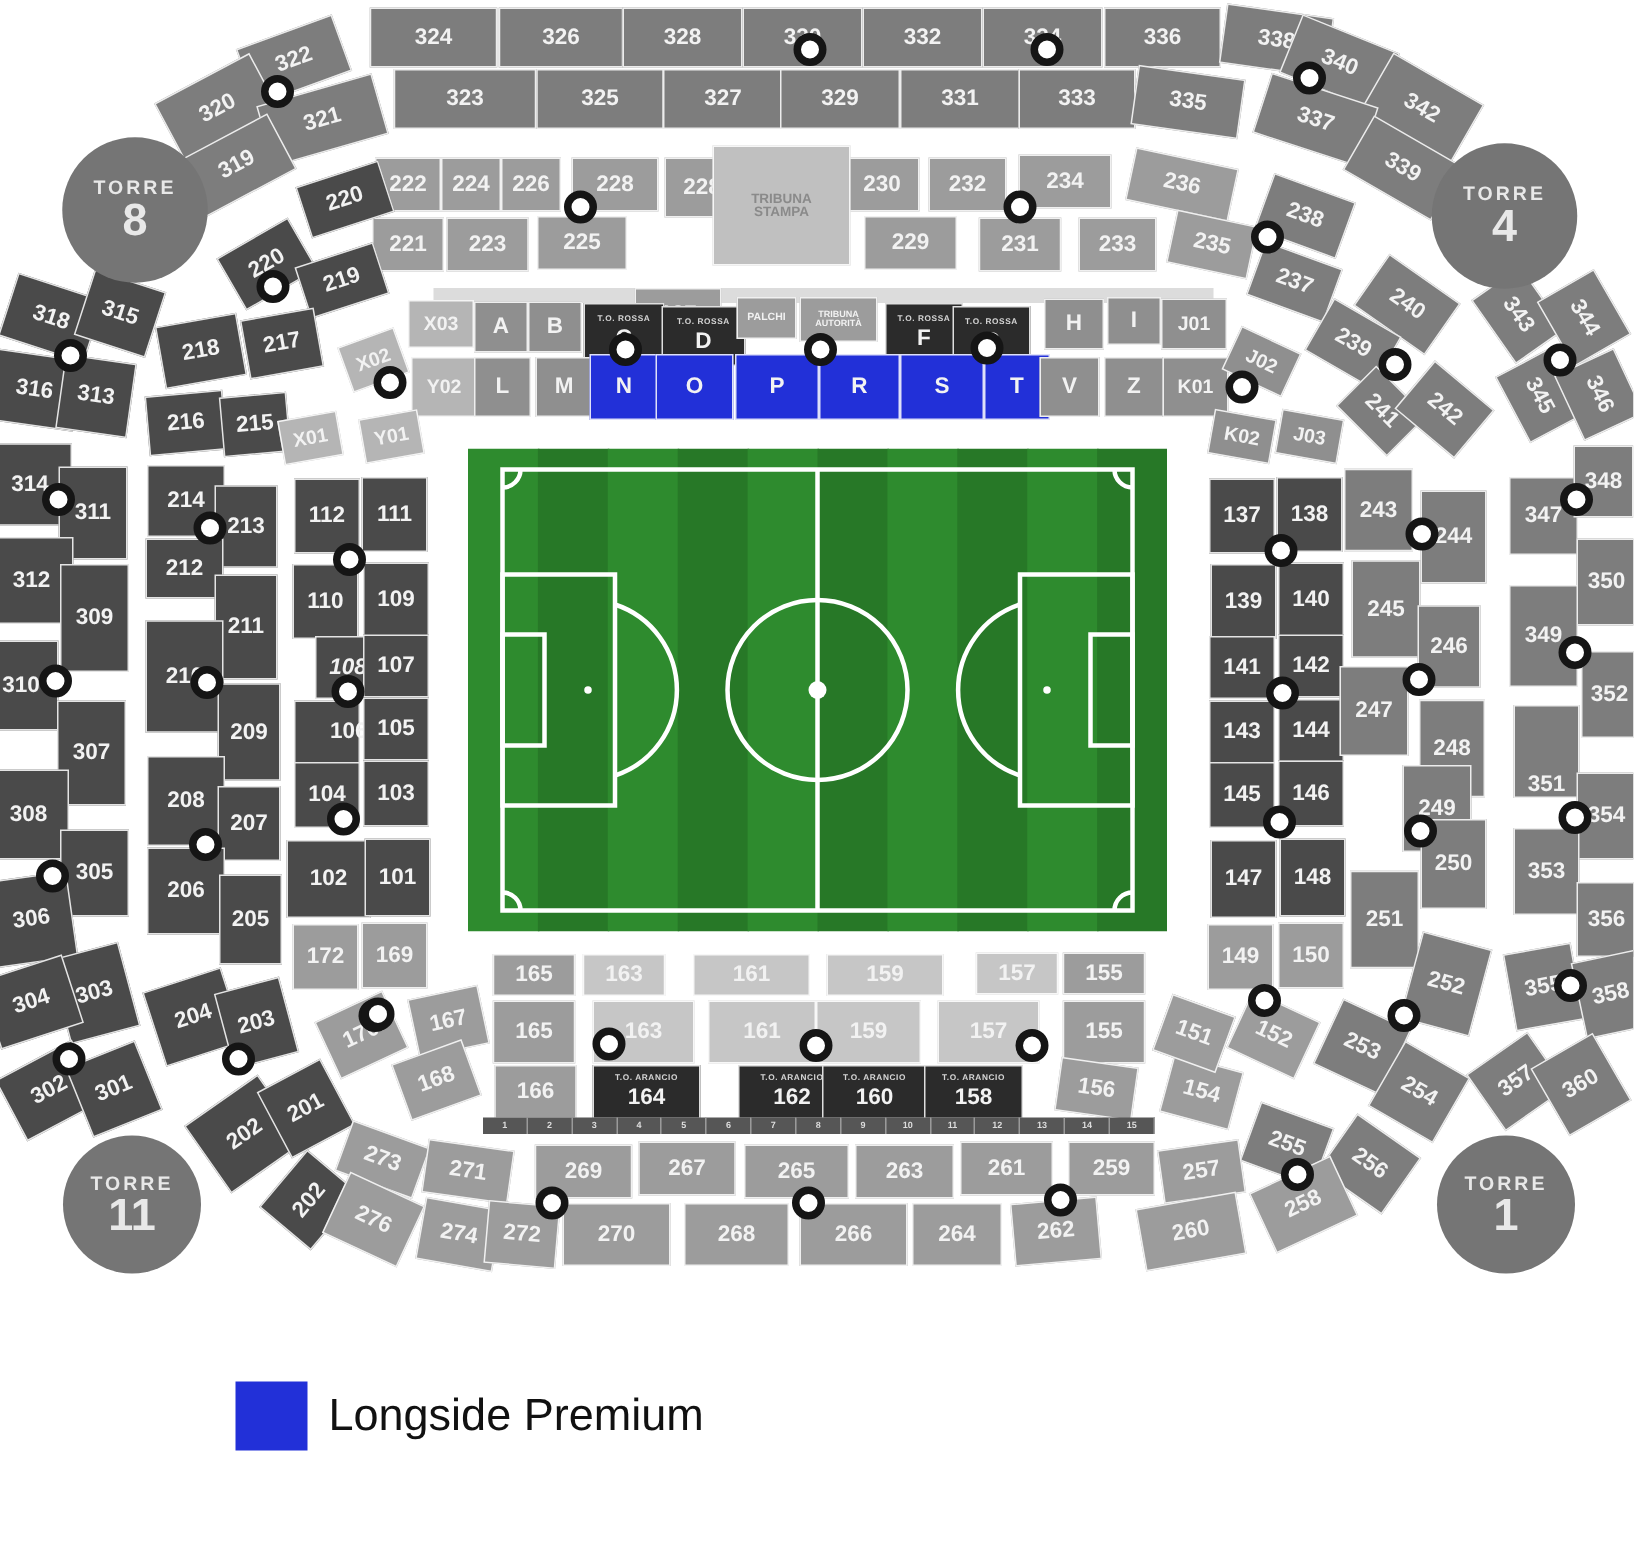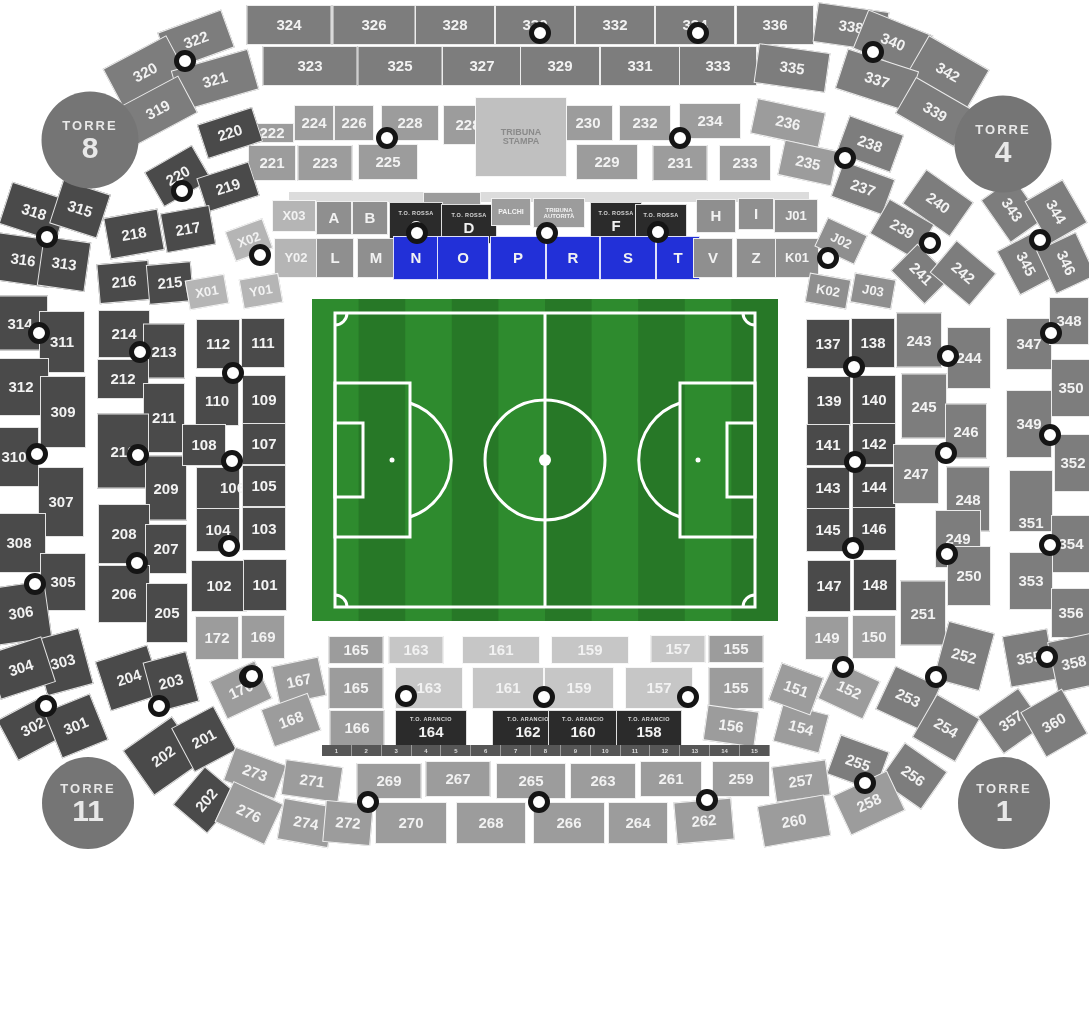--- a/index.html
+++ b/index.html
@@ -58,20 +58,24 @@
       <path d="M98,104 A60,60 0 0 1 98,218" fill="none" stroke="#ffffff" stroke-width="3"></path>
       <rect x="368" y="84" width="75" height="154" fill="none" stroke="#ffffff" stroke-width="3"></rect>
       <rect x="415" y="124" width="28" height="74" fill="none" stroke="#ffffff" stroke-width="3"></rect>
       <circle cx="386" cy="161" r="2.5" fill="#ffffff"></circle>
       <path d="M368,104 A60,60 0 0 0 368,218" fill="none" stroke="#ffffff" stroke-width="3"></path>
       <path d="M23,26 A12,12 0 0 0 35,14" fill="none" stroke="#ffffff" stroke-width="3"></path>
       <path d="M431,14 A12,12 0 0 0 443,26" fill="none" stroke="#ffffff" stroke-width="3"></path>
       <path d="M35,308 A12,12 0 0 0 23,296" fill="none" stroke="#ffffff" stroke-width="3"></path>
       <path d="M443,296 A12,12 0 0 0 431,308" fill="none" stroke="#ffffff" stroke-width="3"></path>
     </svg>
+  <div id="legend" style="left:157px;top:921px;">
+    <div class="swatch" style="background: rgb(34, 48, 216);"></div>
+    <div class="lg-label">Longside Premium</div>
+  </div>
 <div class="sec c-walk" style="left: 549px; top: 197px; width: 520px; height: 10px; transform: translate(-50%, -50%);"></div>
     <div class="sec c-g3" style="left: 289px; top: 25px; width: 85px; height: 40px; transform: translate(-50%, -50%);"><div>324</div></div>
     <div class="sec c-g3" style="left: 374px; top: 25px; width: 83px; height: 40px; transform: translate(-50%, -50%);"><div>326</div></div>
     <div class="sec c-g3" style="left: 455px; top: 25px; width: 80px; height: 40px; transform: translate(-50%, -50%);"><div>328</div></div>
     <div class="sec c-g3" style="left: 535px; top: 25px; width: 80px; height: 40px; transform: translate(-50%, -50%);"><div>330</div></div>
     <div class="sec c-g3" style="left: 615px; top: 25px; width: 80px; height: 40px; transform: translate(-50%, -50%);"><div>332</div></div>
     <div class="sec c-g3" style="left: 695px; top: 25px; width: 80px; height: 40px; transform: translate(-50%, -50%);"><div>334</div></div>
     <div class="sec c-g3" style="left: 775px; top: 25px; width: 78px; height: 40px; transform: translate(-50%, -50%);"><div>336</div></div>
     <div class="sec c-g3" style="left: 851px; top: 27px; width: 72px; height: 40px; transform: translate(-50%, -50%) rotate(8deg);"><div>338</div></div>
     <div class="sec c-g3" style="left: 310px; top: 66px; width: 95px; height: 40px; transform: translate(-50%, -50%);"><div>323</div></div>
@@ -82,21 +86,21 @@
     <div class="sec c-g3" style="left: 718px; top: 66px; width: 78px; height: 40px; transform: translate(-50%, -50%);"><div>333</div></div>
     <div class="sec c-g3" style="left: 792px; top: 68px; width: 72px; height: 40px; transform: translate(-50%, -50%) rotate(8deg);"><div>335</div></div>
     <div class="sec c-g3" style="left: 196px; top: 40px; width: 68px; height: 40px; transform: translate(-50%, -50%) rotate(-20deg);"><div>322</div></div>
     <div class="sec c-g3" style="left: 145px; top: 72px; width: 72px; height: 45px; transform: translate(-50%, -50%) rotate(-28deg);"><div>320</div></div>
     <div class="sec c-g3" style="left: 215px; top: 80px; width: 80px; height: 42px; transform: translate(-50%, -50%) rotate(-16deg);"><div>321</div></div>
     <div class="sec c-g3" style="left: 158px; top: 110px; width: 68px; height: 42px; transform: translate(-50%, -50%) rotate(-28deg);"><div>319</div></div>
     <div class="sec c-g3" style="left: 893px; top: 42px; width: 70px; height: 42px; transform: translate(-50%, -50%) rotate(22deg);"><div>340</div></div>
     <div class="sec c-g3" style="left: 948px; top: 72px; width: 70px; height: 45px; transform: translate(-50%, -50%) rotate(30deg);"><div>342</div></div>
     <div class="sec c-g3" style="left: 877px; top: 80px; width: 75px; height: 42px; transform: translate(-50%, -50%) rotate(18deg);"><div>337</div></div>
     <div class="sec c-g3" style="left: 935px; top: 112px; width: 68px; height: 42px; transform: translate(-50%, -50%) rotate(30deg);"><div>339</div></div>
-    <div class="sec c-g2" style="left: 272px; top: 133px; width: 44px; height: 20px; transform: translate(-50%, -50%);"><div>222</div></div>
+    <div class="sec c-g2" style="left: 272px; top: 123px; width: 44px; height: 36px; transform: translate(-50%, -50%);"><div>222</div></div>
     <div class="sec c-g2" style="left: 314px; top: 123px; width: 40px; height: 36px; transform: translate(-50%, -50%);"><div>224</div></div>
     <div class="sec c-g2" style="left: 354px; top: 123px; width: 40px; height: 36px; transform: translate(-50%, -50%);"><div>226</div></div>
     <div class="sec c-g2" style="left: 410px; top: 123px; width: 58px; height: 36px; transform: translate(-50%, -50%);"><div>228</div></div>
     <div class="sec c-g2" style="left: 468px; top: 125px; width: 50px; height: 40px; transform: translate(-50%, -50%);"><div>228</div></div>
     <div class="sec c-g2" style="left: 588px; top: 123px; width: 50px; height: 36px; transform: translate(-50%, -50%);"><div>230</div></div>
     <div class="sec c-g2" style="left: 645px; top: 123px; width: 52px; height: 36px; transform: translate(-50%, -50%);"><div>232</div></div>
     <div class="sec c-g2" style="left: 710px; top: 121px; width: 62px; height: 36px; transform: translate(-50%, -50%);"><div>234</div></div>
     <div class="sec c-g2" style="left: 788px; top: 123px; width: 70px; height: 36px; transform: translate(-50%, -50%) rotate(12deg);"><div>236</div></div>
     <div class="sec c-g2" style="left: 272px; top: 163px; width: 48px; height: 36px; transform: translate(-50%, -50%);"><div>221</div></div>
     <div class="sec c-g2" style="left: 325px; top: 163px; width: 55px; height: 36px; transform: translate(-50%, -50%);"><div>223</div></div>
@@ -185,21 +189,21 @@
     <div class="sec c-light2" style="left: 249px; top: 240px; width: 40px; height: 32px; transform: translate(-50%, -50%) rotate(-20deg); font-size: 13px;"><div>X02</div></div>
     <div class="sec c-light2" style="left: 207px; top: 292px; width: 40px; height: 30px; transform: translate(-50%, -50%) rotate(-10deg); font-size: 13px;"><div>X01</div></div>
     <div class="sec c-light2" style="left: 261px; top: 291px; width: 40px; height: 30px; transform: translate(-50%, -50%) rotate(-10deg); font-size: 13px;"><div>Y01</div></div>
     <div class="sec c-let" style="left: 841px; top: 241px; width: 44px; height: 32px; transform: translate(-50%, -50%) rotate(25deg); font-size: 13px;"><div>J02</div></div>
     <div class="sec c-let" style="left: 828px; top: 291px; width: 42px; height: 30px; transform: translate(-50%, -50%) rotate(10deg); font-size: 13px;"><div>K02</div></div>
     <div class="sec c-let" style="left: 873px; top: 291px; width: 42px; height: 30px; transform: translate(-50%, -50%) rotate(10deg); font-size: 13px;"><div>J03</div></div>
     <div class="sec c-dark1" style="left: 218px; top: 344px; width: 44px; height: 50px; transform: translate(-50%, -50%);"><div>112</div></div>
     <div class="sec c-dark1" style="left: 263px; top: 343px; width: 44px; height: 50px; transform: translate(-50%, -50%);"><div>111</div></div>
     <div class="sec c-dark1" style="left: 217px; top: 401px; width: 44px; height: 50px; transform: translate(-50%, -50%);"><div>110</div></div>
     <div class="sec c-dark1" style="left: 264px; top: 400px; width: 44px; height: 50px; transform: translate(-50%, -50%);"><div>109</div></div>
-    <div class="sec c-dark1" style="left: 204px; top: 445px; width: 44px; height: 42px; transform: translate(-50%, -50%);"><div>108</div></div>
+    <div class="sec c-dark1" style="left: 232px; top: 445px; width: 44px; height: 42px; transform: translate(-50%, -50%); font-style: italic;"><div>108</div></div>
     <div class="sec c-dark1" style="left: 264px; top: 444px; width: 44px; height: 42px; transform: translate(-50%, -50%);"><div>107</div></div>
     <div class="sec c-dark1" style="left: 218px; top: 488px; width: 44px; height: 42px; transform: translate(-50%, -50%); padding-left: 29px;"><div>106</div></div>
     <div class="sec c-dark1" style="left: 264px; top: 486px; width: 44px; height: 42px; transform: translate(-50%, -50%);"><div>105</div></div>
     <div class="sec c-dark1" style="left: 218px; top: 530px; width: 44px; height: 44px; transform: translate(-50%, -50%);"><div>104</div></div>
     <div class="sec c-dark1" style="left: 264px; top: 529px; width: 44px; height: 44px; transform: translate(-50%, -50%);"><div>103</div></div>
     <div class="sec c-dark1" style="left: 219px; top: 586px; width: 56px; height: 52px; transform: translate(-50%, -50%);"><div>102</div></div>
     <div class="sec c-dark1" style="left: 265px; top: 585px; width: 44px; height: 52px; transform: translate(-50%, -50%);"><div>101</div></div>
     <div class="sec c-g2" style="left: 217px; top: 638px; width: 44px; height: 44px; transform: translate(-50%, -50%);"><div>172</div></div>
     <div class="sec c-g2" style="left: 263px; top: 637px; width: 44px; height: 44px; transform: translate(-50%, -50%);"><div>169</div></div>
     <div class="sec c-g2" style="left: 241px; top: 690px; width: 50px; height: 42px; transform: translate(-50%, -50%) rotate(-25deg);"><div>170</div></div>

